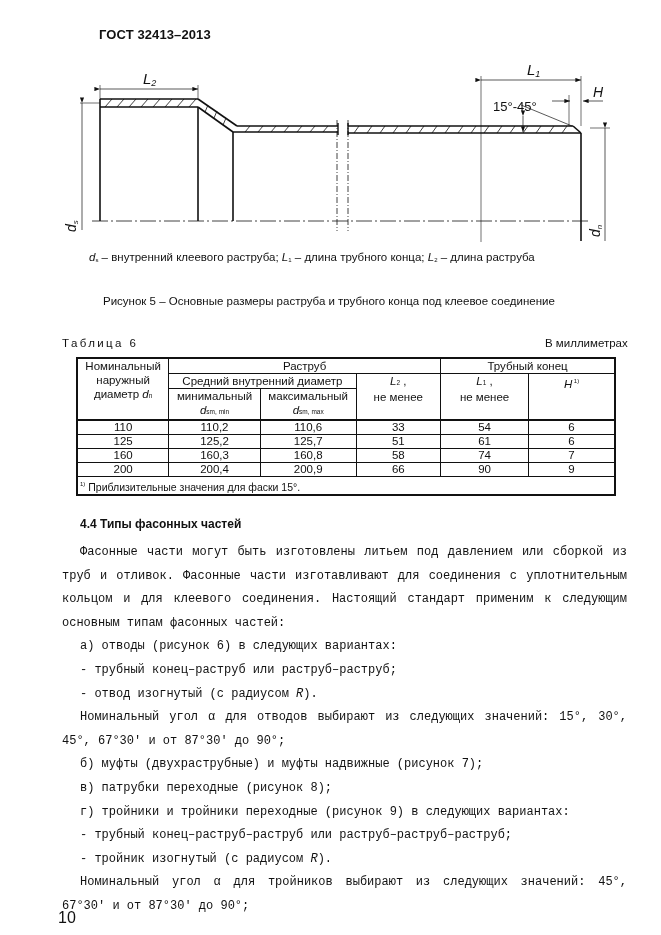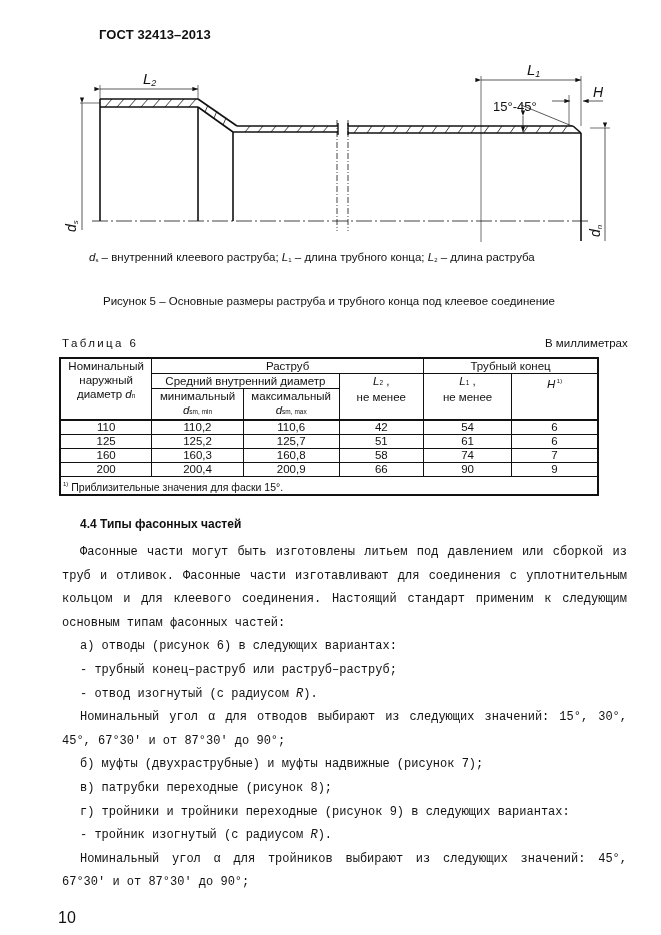--- a/index.html
+++ b/index.html
@@ -7,21 +7,21 @@
          font-family:"Liberation Sans", sans-serif; color:#111; }
   .abs { position:absolute; }
   .hdr { left:58px; top:27px; font-weight:bold; font-size:13px; letter-spacing:0.1px;padding-left:41px; }
   svg.drawing { position:absolute; left:0; top:60px; }
   .legend { left:89px; top:251px; font-size:11.5px; white-space:nowrap; }
   .legend i { font-style:italic; }
   .legend sub { font-size:6px; vertical-align:-1px; }
   .figcap { left:103px; top:295px; font-size:11.5px; white-space:nowrap; }
   .tbl-title { left:62px; top:337px; font-size:11.5px; letter-spacing:2.4px; }
   .tbl-units { left:497px; top:337px; font-size:11.5px;margin-left:48px; }
-  table.t6 { position:absolute; left:59px; top:357px; width:540px; border-collapse:collapse;
+  table.t6 { position:absolute; left:76px; top:357px; width:540px; border-collapse:collapse;
              font-size:11.5px; text-align:center; }
   table.t6 td { border:1px solid #111; padding:0 2px; line-height:14px; vertical-align:top; }
   table.t6 tr.first-data td { border-top:2.5px solid #111; }
   table.t6 { border:2px solid #111; }
   table.t6 tr.data td { line-height:13px; }
   table.t6 .sub { font-size:6.5px; }
   table.t6 i { font-style:italic; }
   table.t6 td.note { text-align:left; font-size:10.5px; }
   table.t6 sup { font-size:6px; }
   .section-head { left:80px; top:517px; font-weight:bold; font-size:12px; }
@@ -185,21 +185,21 @@
     </td>
   </tr>
   <tr>
     <td><span>минимальный</span><br><i>d</i><span class="sub">sm, min</span></td>
     <td><span>максимальный</span><br><i>d</i><span class="sub">sm, max</span></td>
   </tr>
   <tr class="data first-data">
     <td>110</td>
         <td>110,2</td>
         <td>110,6</td>
-        <td>42</td>
+        <td>33</td>
         <td>54</td>
         <td>6</td>
   </tr>
   <tr class="data">
     <td>125</td>
         <td>125,2</td>
         <td>125,7</td>
         <td>51</td>
         <td>61</td>
         <td>6</td>
@@ -230,17 +230,18 @@
 
 <div class="body-text">
   <p>Фасонные части могут быть изготовлены литьем под давлением или сборкой из труб и отливок. Фасонные части изготавливают для соединения с уплотнительным кольцом и для клеевого соединения. Настоящий стандарт применим к следующим основным типам фасонных частей:</p>
   <p>а) отводы (рисунок 6) в следующих вариантах:</p>
   <p>- трубный конец–раструб или раструб–раструб;</p>
   <p><span>- отвод изогнутый (с радиусом </span><i>R</i><span>).</span></p>
   <p>Номинальный угол α для отводов выбирают из следующих значений: 15°, 30°, 45°, 67°30′ и от 87°30′ до 90°;</p>
   <p>б) муфты (двухраструбные) и муфты надвижные (рисунок 7);</p>
   <p>в) патрубки переходные (рисунок 8);</p>
   <p>г) тройники и тройники переходные (рисунок 9) в следующих вариантах:</p>
+  <p>- трубный конец–раструб–раструб или раструб–раструб–раструб;</p>
   <p><span>- тройник изогнутый (с радиусом </span><i>R</i><span>).</span></p>
   <p>Номинальный угол α для тройников выбирают из следующих значений: 45°, 67°30′ и от 87°30′ до 90°;</p>
 </div>
 
 <div class="abs pagenum">10</div>
 
 </body></html>

